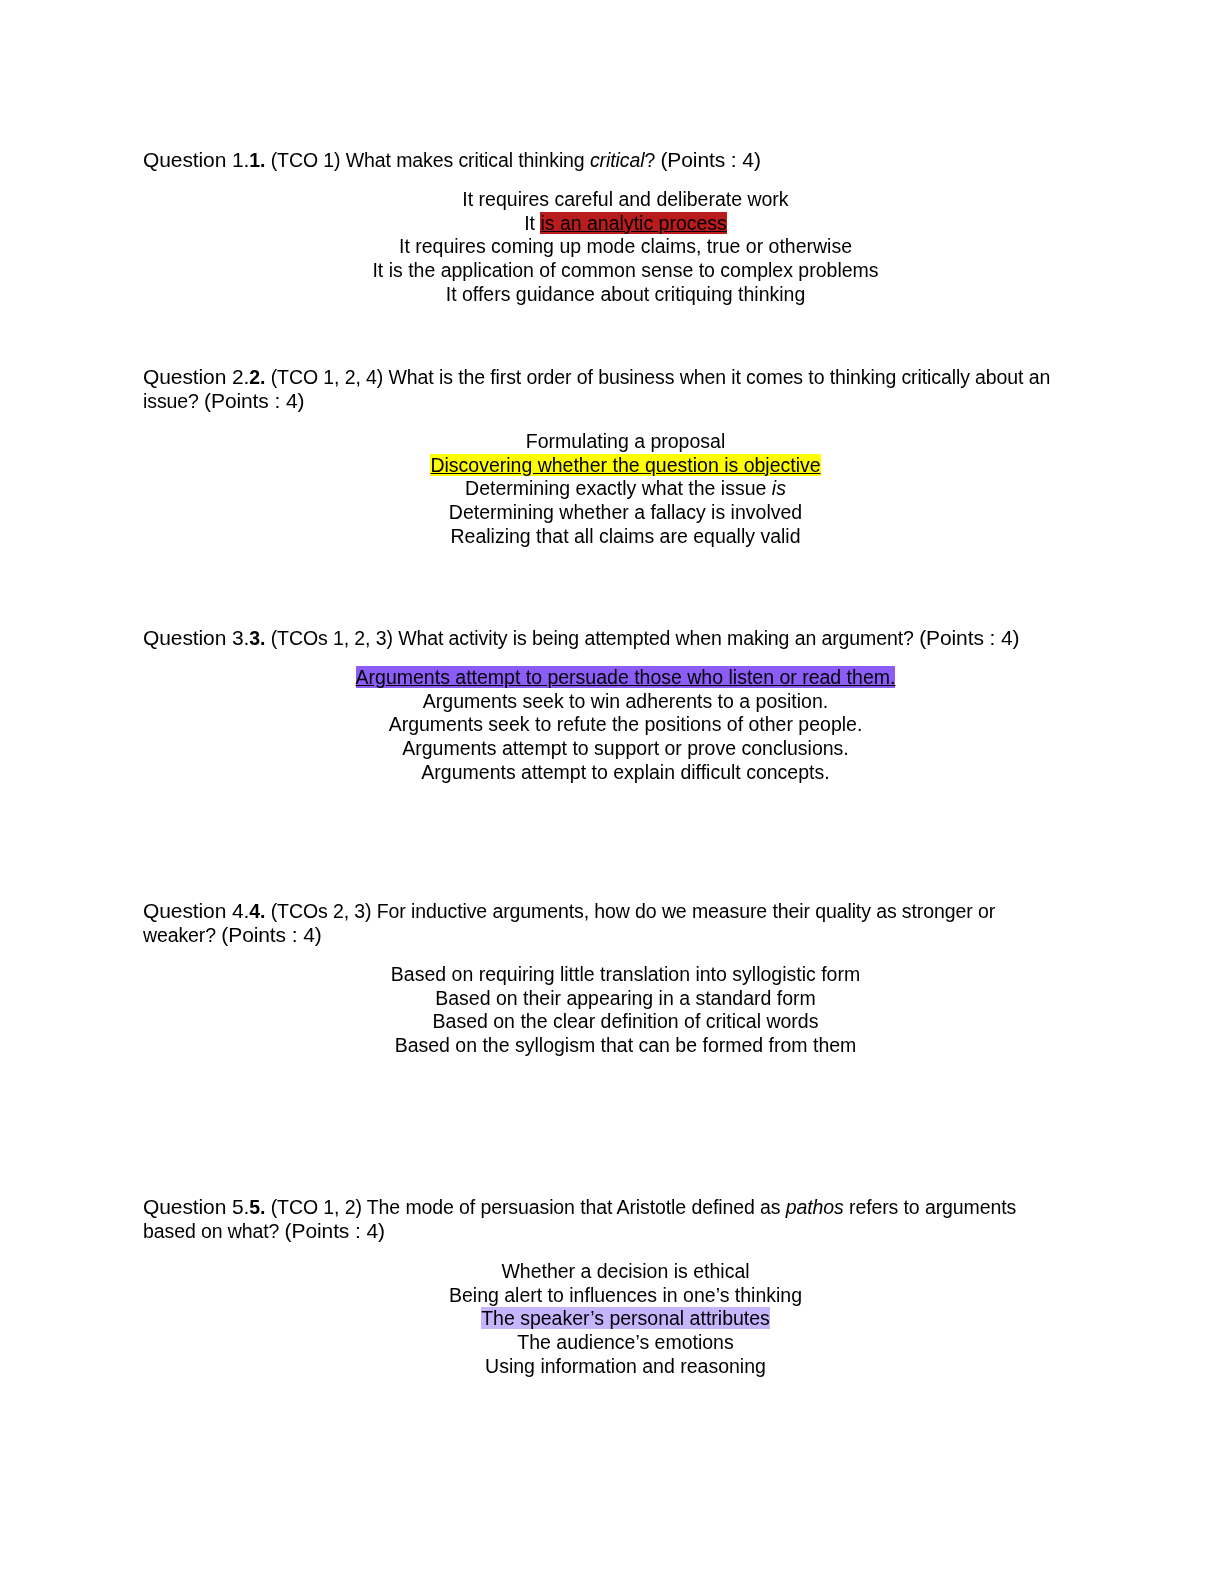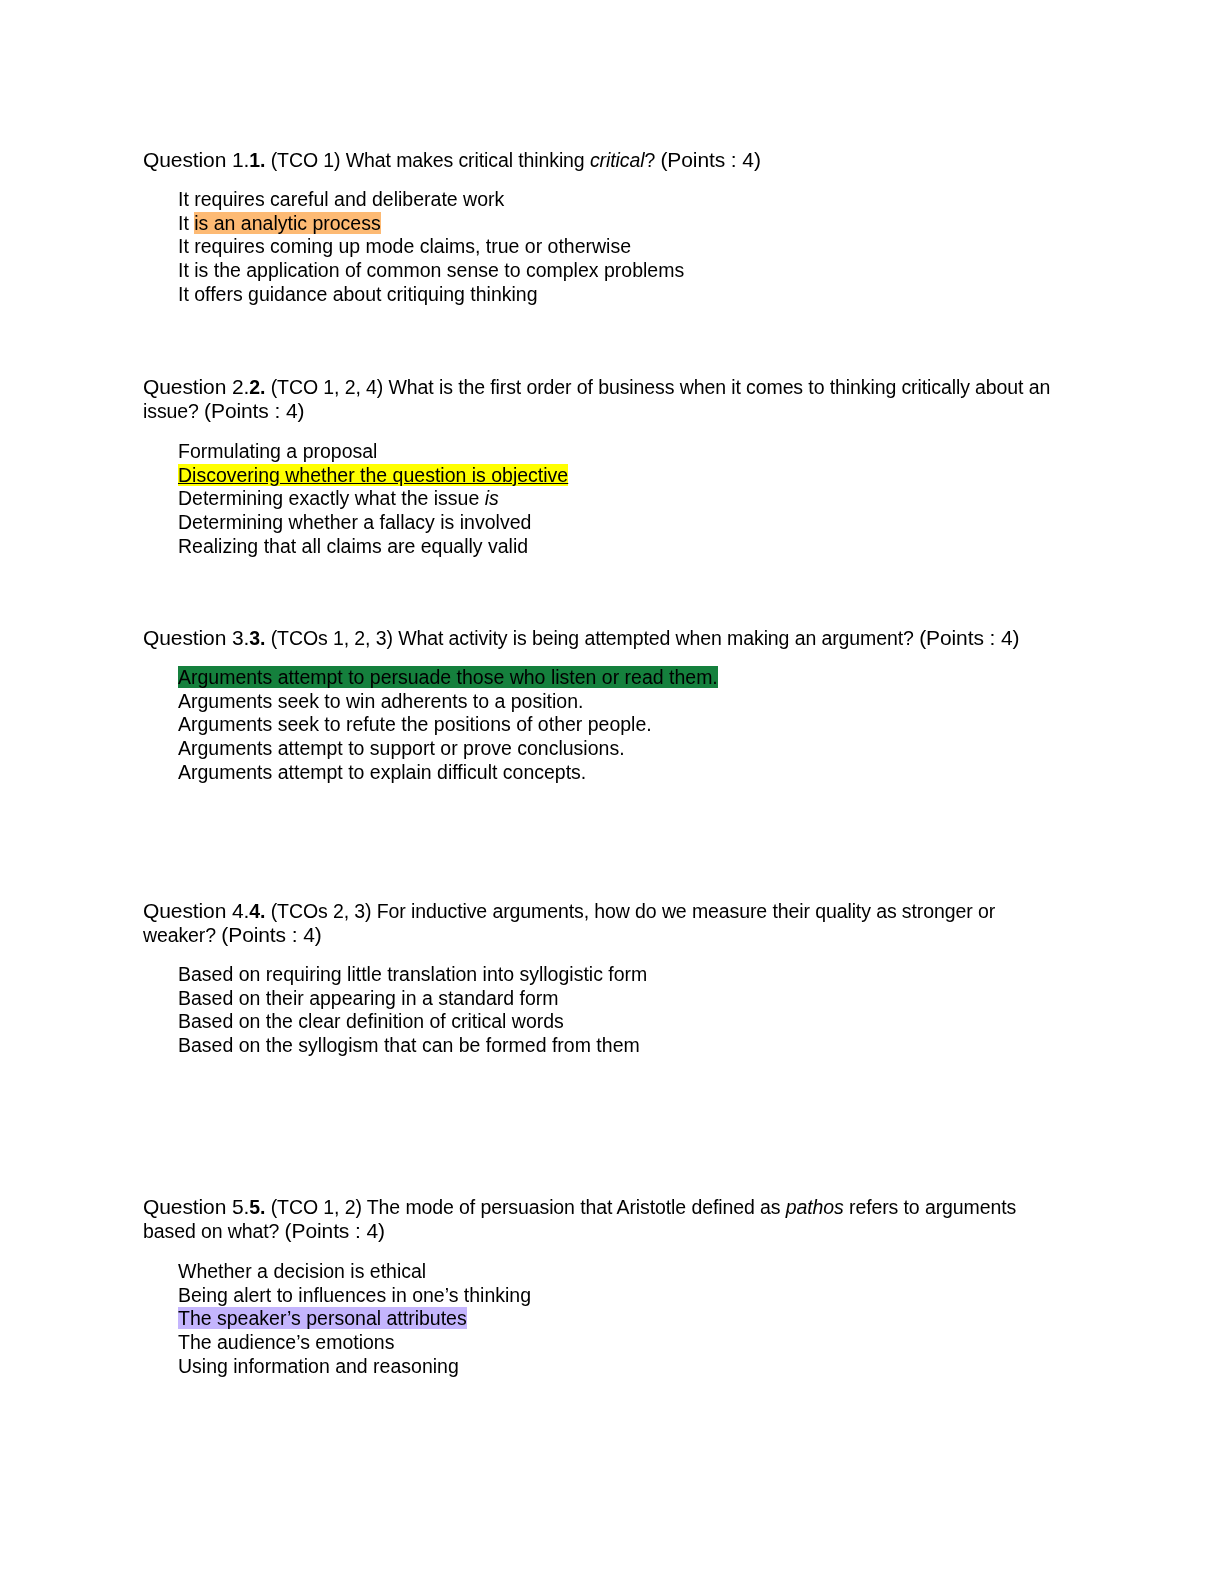--- a/index.html
+++ b/index.html
@@ -2,54 +2,54 @@
 <html><head>
 <meta charset="utf-8">
 <style>
   html, body { margin: 0; padding: 0; background: #ffffff; }
   body { width: 1224px; height: 1584px; position: relative; overflow: hidden;
          font-family: "Liberation Sans", sans-serif; color: #000; }
   .question { position: absolute; left: 143px; width: 930px; }
   .q-head { font-size: 19.5px; line-height: 24px; letter-spacing: -0.1px; }
   .q-head .lead, .q-head .pts { font-size: 21px; }
   .q-head b { font-weight: bold; }
-  .answers { margin: 0; padding: 0 0 0 35px; list-style: none; margin-top: 15px; }
+  .answers { margin: 16px; padding: 0 0 0 35px; list-style: none; margin-top: 15px; text-align: center; }
   .answers li { font-size: 19.5px; line-height: 23.7px; white-space: nowrap; }
   .hl { background: #ffff00; }
   em { font-style: italic; }
 </style>
 </head>
 <body>
 
 <div class="question" style="top:148px;">
   <div class="q-head"><span class="lead">Question 1.</span><b>1.</b><span> (TCO 1) What makes critical thinking </span><em>critical</em><span>? </span><span class="pts">(Points : 4)</span></div>
   <ul class="answers" style="margin-top:16px;">
     <li><span>It requires careful and deliberate work</span></li>
-    <li><span>It </span><span class="hl" style="background: #fdba74;">is an analytic process</span></li>
+    <li><span>It </span><span class="hl" style="background: #b91c1c; text-decoration: underline;">is an analytic process</span></li>
     <li><span>It requires coming up mode claims, true or otherwise</span></li>
     <li><span>It is the application of common sense to complex problems</span></li>
     <li><span>It offers guidance about critiquing thinking</span></li>
   </ul>
 </div>
 
-<div class="question" style="top:375px;">
+<div class="question" style="top:365px;">
   <div class="q-head"><span class="lead">Question 2.</span><b>2.</b><span> (TCO 1, 2, 4) What is the first order of business when it comes to thinking critically about an issue? </span><span class="pts">(Points : 4)</span></div>
   <ul class="answers" style="margin-top:17px;">
     <li><span>Formulating a proposal</span></li>
     <li><span class="hl" style="background: rgb(255, 255, 0); text-decoration: underline;">Discovering whether the question is objective</span></li>
     <li><span>Determining exactly what the issue </span><em>is</em></li>
     <li><span>Determining whether a fallacy is involved</span></li>
     <li><span>Realizing that all claims are equally valid</span></li>
   </ul>
 </div>
 
 <div class="question" style="top:626px;">
   <div class="q-head"><span class="lead">Question 3.</span><b>3.</b><span> (TCOs 1, 2, 3) What activity is being attempted when making an argument? </span><span class="pts">(Points : 4)</span></div>
   <ul class="answers" style="margin-top:16px;">
-    <li><span class="hl" style="background: #15803d;">Arguments attempt to persuade those who listen or read them.</span></li>
+    <li><span class="hl" style="background: #8b5cf6; text-decoration: underline;">Arguments attempt to persuade those who listen or read them.</span></li>
     <li><span>Arguments seek to win adherents to a position.</span></li>
     <li><span>Arguments seek to refute the positions of other people.</span></li>
     <li><span>Arguments attempt to support or prove conclusions.</span></li>
     <li><span>Arguments attempt to explain difficult concepts.</span></li>
   </ul>
 </div>
 
 <div class="question" style="top:899px;">
   <div class="q-head"><span class="lead">Question 4.</span><b>4.</b><span> (TCOs 2, 3) For inductive arguments, how do we measure their quality as stronger or weaker? </span><span class="pts">(Points : 4)</span></div>
   <ul class="answers" style="margin-top:16px;">

